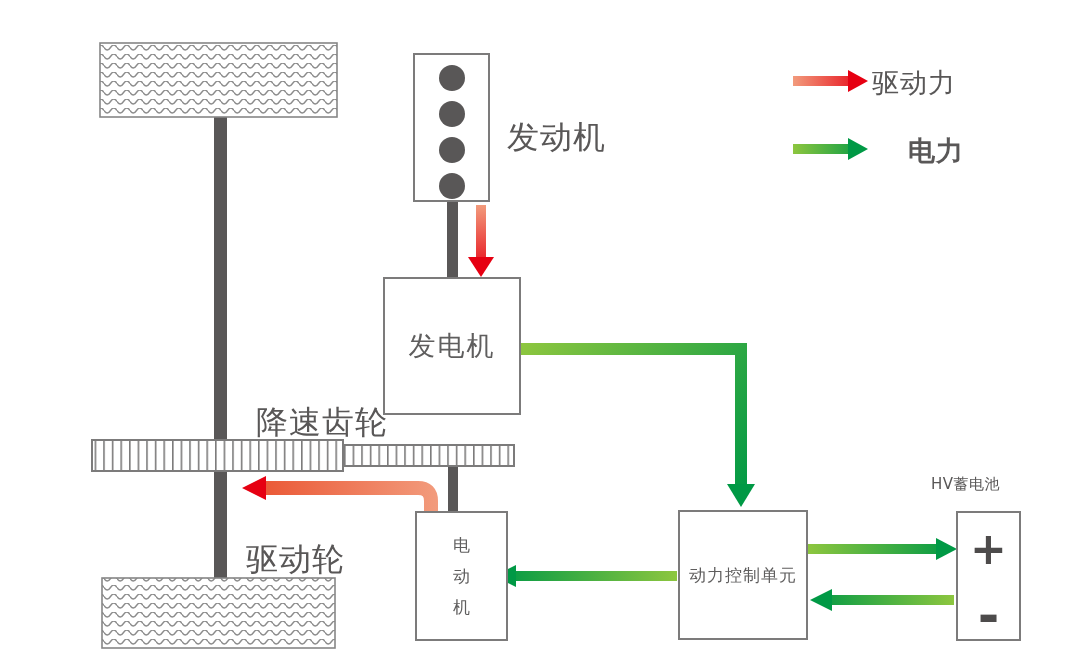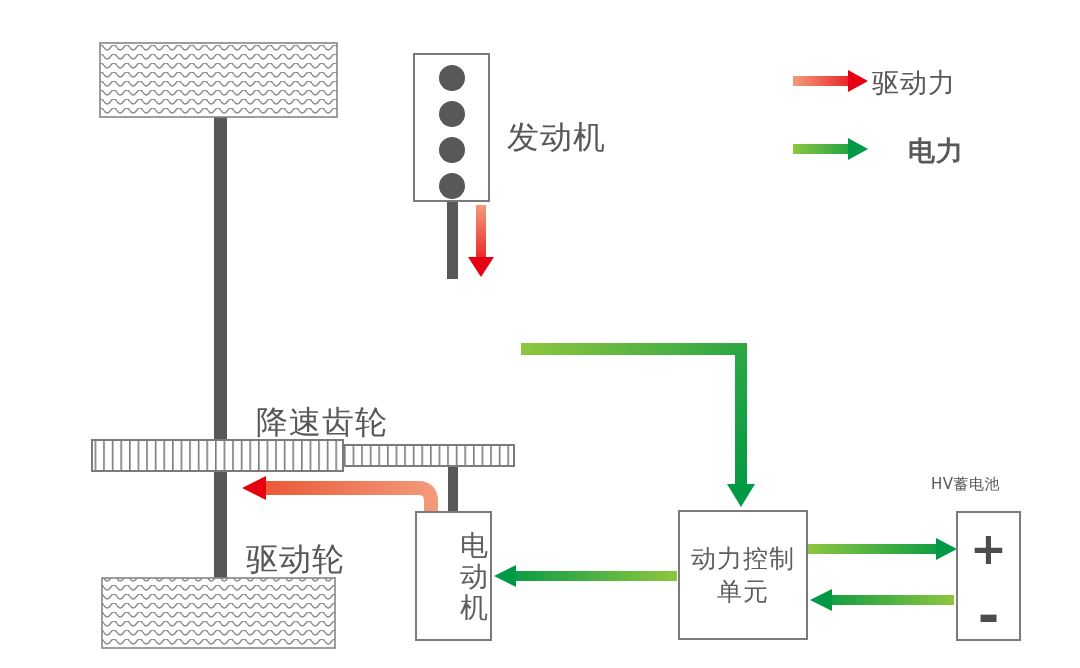--- a/index.html
+++ b/index.html
@@ -29,24 +29,24 @@
     white-space: nowrap;
     letter-spacing: 1px;
   }
   
   #engine-box { left: 413px; top: 53px; width: 77px; height: 149px;
     flex-direction: column; justify-content: flex-start; padding-top: 10px; gap: 10px; }
   .engine-dot { width: 26px; height: 26px; border-radius: 50%; background: #595757; flex: 0 0 auto; }
   
   #generator-box { left: 383px; top: 277px; width: 138px; height: 138px; font-size: 27px; letter-spacing: 2px; }
   
-  #motor-box { left: 415px; top: 511px; width: 77px; height: 130px; font-size: 28px; justify-content: flex-end; }
+  #motor-box { left: 415px; top: 511px; width: 93px; height: 130px; font-size: 17px; }
   #motor-box .vtext { width: 1.15em; word-break: break-all; line-height: 31px; text-align: center; }
   
-  #pcu-box { left: 678px; top: 510px; width: 130px; height: 130px; flex-direction: column; font-size: 25px; line-height: 33px; letter-spacing: 1px; }
+  #pcu-box { left: 678px; top: 510px; width: 130px; height: 130px; font-size: 17px; line-height: 33px; letter-spacing: 1px; }
   
   #battery-box { left: 956px; top: 511px; width: 65px; height: 130px; }
   #battery-box .plus  { position: absolute; left: 0; width: 100%; top: 14px;  text-align: center;
     font-size: 44px; font-weight: 700; color: #4d4b4b; line-height: 44px; }
   #battery-box .minus { position: absolute; left: 0; width: 100%; top: 80px; text-align: center;
     font-size: 52px; font-weight: 700; color: #4d4b4b; line-height: 44px; }
   
   #engine-label        { left: 507px; top: 116px; }
   #reduction-gear-label{ left: 248px; top: 401px; margin-left: 8px; }
   #drive-wheel-label   { left: 246px; top: 538px; }
@@ -156,20 +156,23 @@
     </g>
   </svg>
 
   <div class="box" id="engine-box">
     <span class="engine-dot"></span>
     <span class="engine-dot"></span>
     <span class="engine-dot"></span>
     <span class="engine-dot"></span>
   </div>
 
+  <div class="box" id="generator-box">
+    <span>发电机</span>
+  </div>
 
   <div class="box" id="motor-box">
     <span class="vtext">电动机</span>
   </div>
 
   <div class="box" id="pcu-box">
     <div>动力控制</div>
     <div>单元</div>
   </div>
 

